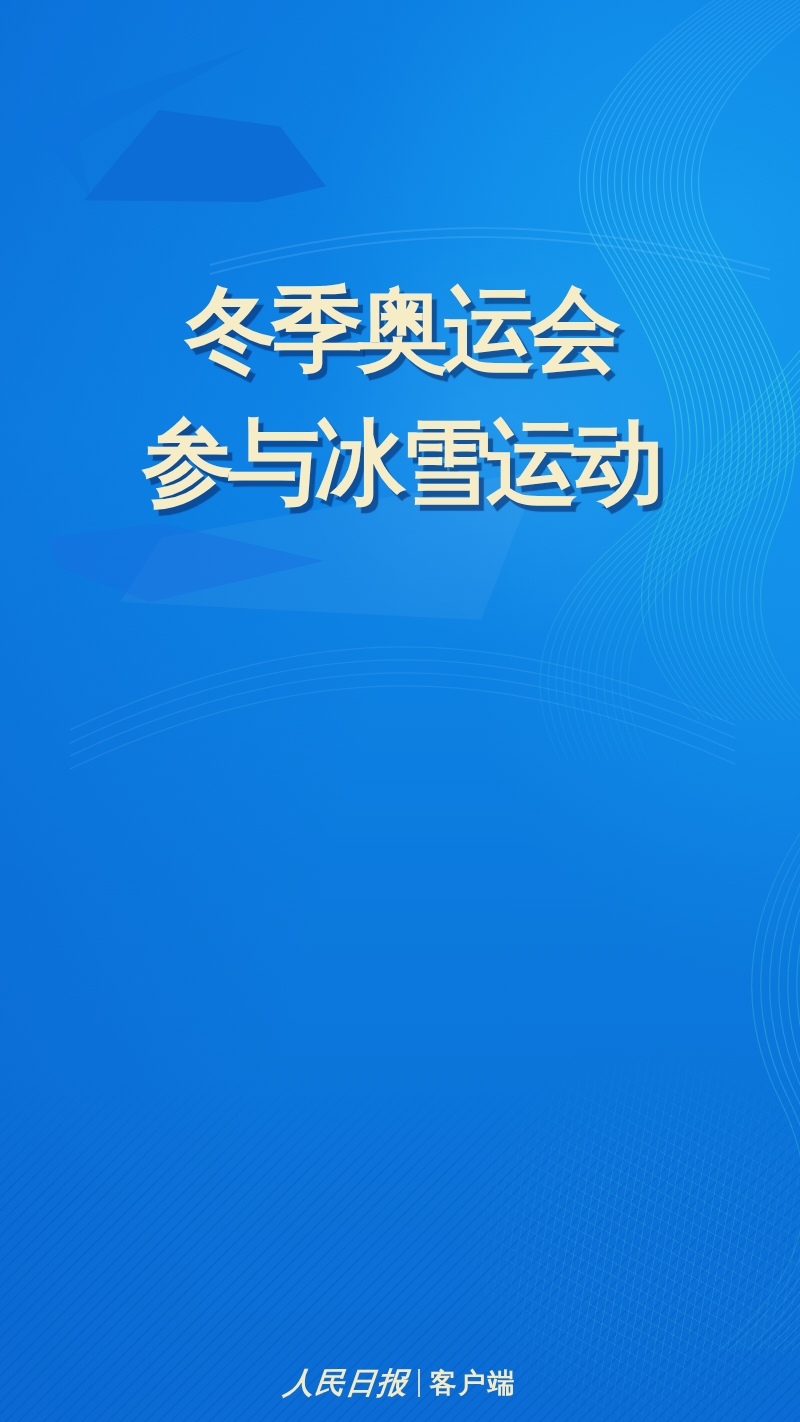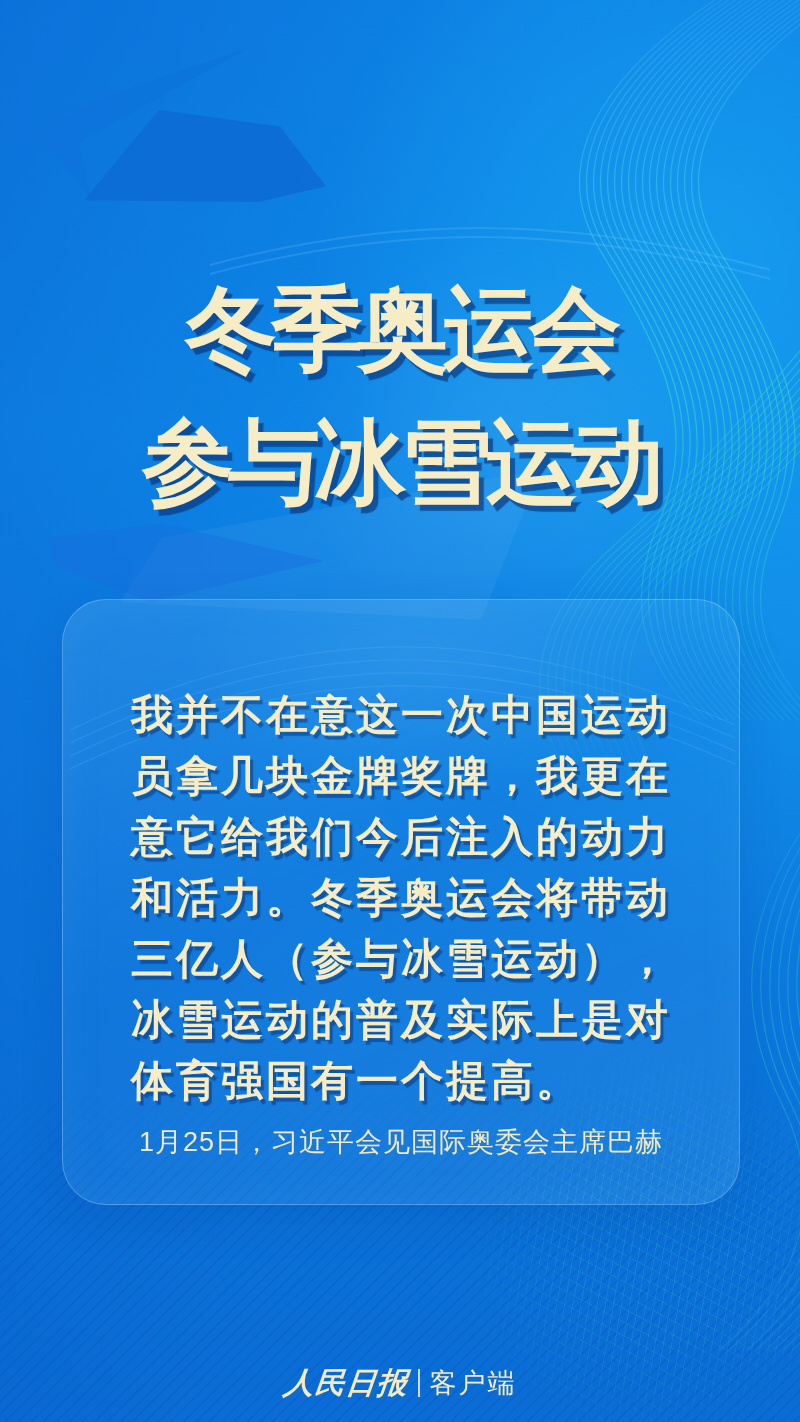--- a/index.html
+++ b/index.html
@@ -99,21 +99,21 @@
     position:absolute;left:0;top:1360px;width:800px;height:46px;
     display:flex;align-items:center;justify-content:center;gap:10px;
     color:#f4ebc4;
   }
   .brand-script{
     font-family:"DejaVu Serif","Liberation Serif",serif;
     font-style:italic;font-weight:700;font-size:30px;letter-spacing:1px;
     transform:skewX(-6deg);
   }
   .brand-divider{width:2px;height:28px;background:rgba(244,235,196,0.85);}
-  .brand-suffix{font-weight:400;font-size:27px;letter-spacing:2px;}
+  .brand-suffix{font-weight:700;font-size:27px;letter-spacing:2px;}
 </style>
 </head>
 <body>
 
 <div class="poster">
 
   <div class="shape shape-swoosh"></div>
   <div class="shape shape-quad"></div>
   <div class="shape shape-wedge-light"></div>
   <div class="shape shape-wedge-dark"></div>
@@ -195,24 +195,20 @@
       <use href="#wE" y="0"></use>
         <use href="#wE" y="9"></use>
     </g>
   </svg>
 
   <div class="title">
     <div>冬季奥运会</div>
     <div>参与冰雪运动</div>
   </div>
 
-  <div class="quote-card">
-    <p class="quote-text">我并不在意这一次中国运动员拿几块金牌奖牌，我更在意它给我们今后注入的动力和活力。冬季奥运会将带动三亿人（参与冰雪运动），冰雪运动的普及实际上是对体育强国有一个提高。</p>
-    <p class="quote-source">1月25日，习近平会见国际奥委会主席巴赫</p>
-  </div>
 
   <div class="footer">
     <span class="brand-script">人民日报</span>
     <span class="brand-divider"></span>
     <span class="brand-suffix">客户端</span>
   </div>
 
 </div>
 
 </body></html>

